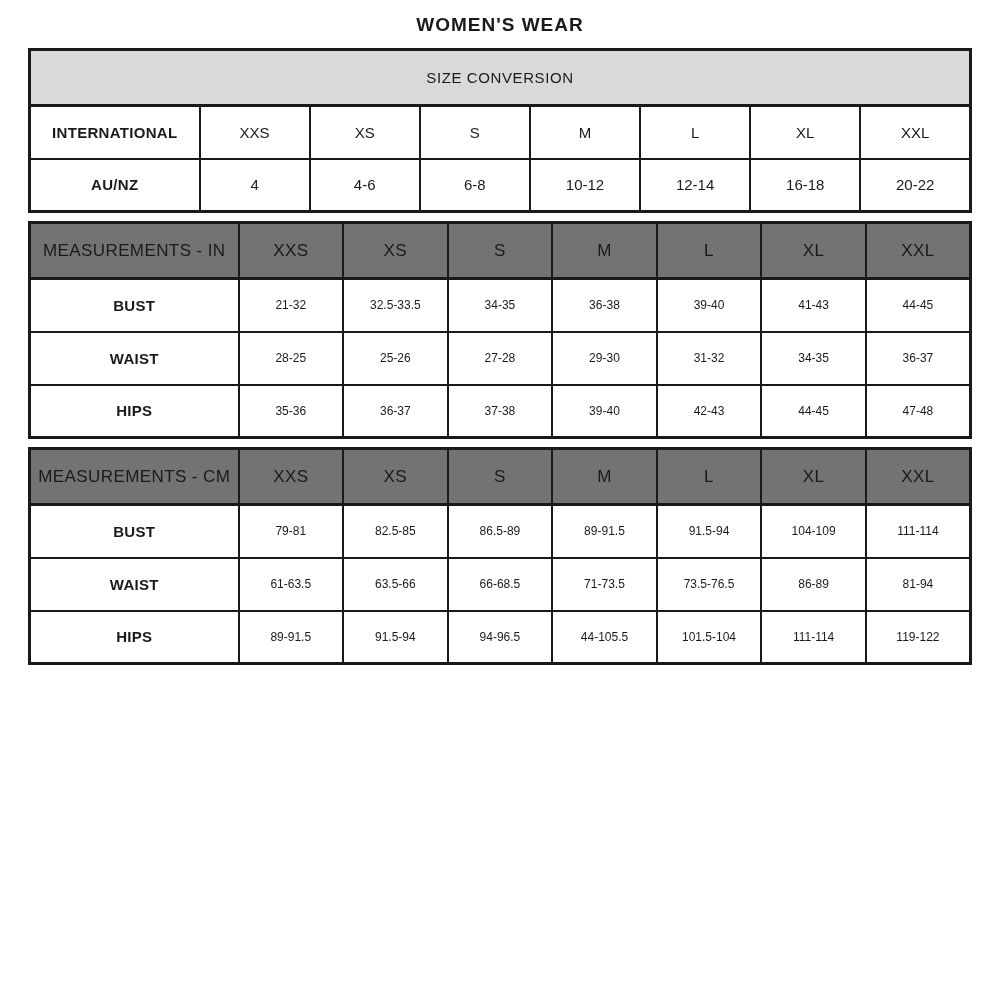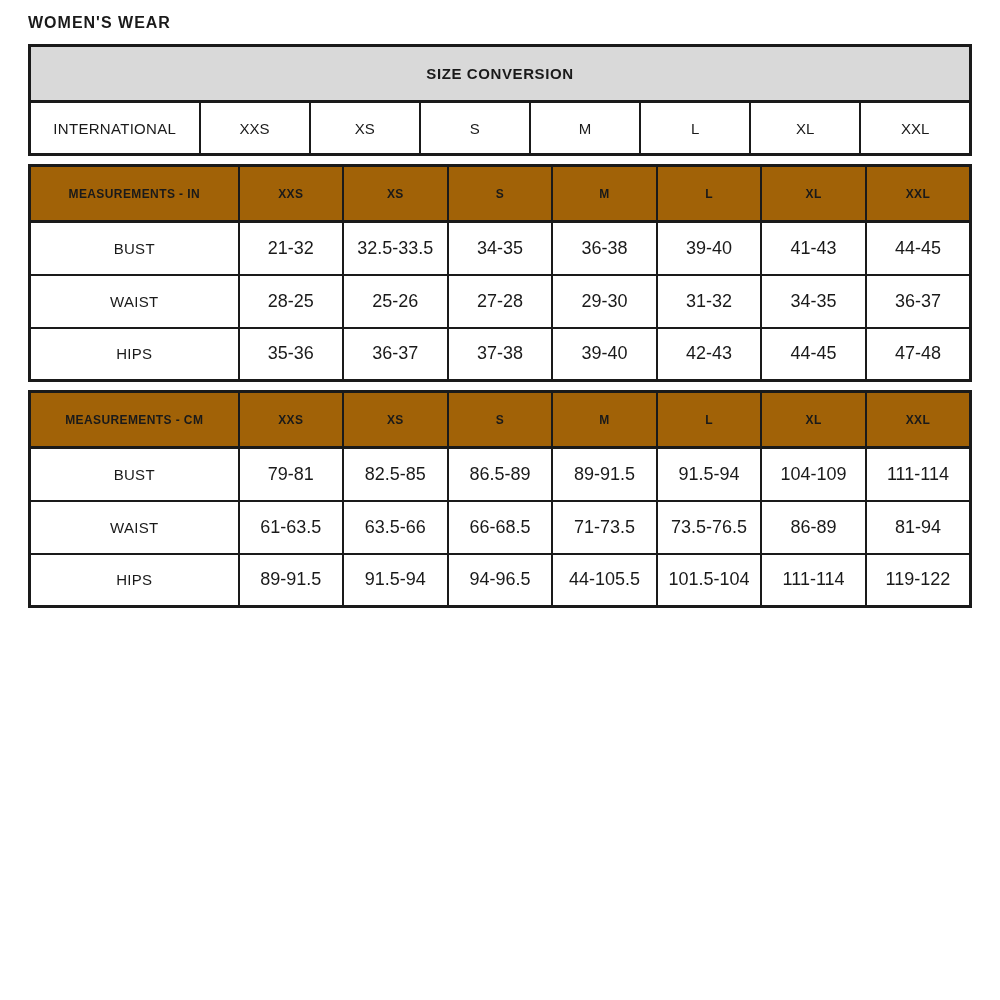--- a/index.html
+++ b/index.html
@@ -11,22 +11,22 @@
     font-family: "Liberation Sans", sans-serif;
     color: #1a1a1a;
   }
   .page {
     box-sizing: border-box;
     width: 1000px;
     height: 1000px;
     padding: 14px 28px 0 28px;
   }
   .page-title {
-    text-align: left;
-    font-size: 16px;
+    text-align: center;
+    font-size: 19px;
     font-weight: bold;
     letter-spacing: 1px;
     margin: 0 0 12px 0;
     color: #1a1a1a;
   }
   table {
     border-collapse: collapse;
     table-layout: fixed;
     width: 944px;
     margin-bottom: 8px;
@@ -39,48 +39,48 @@
   }
   th, td {
     text-align: center;
     vertical-align: middle;
     padding: 0 4px;
     overflow: hidden;
   }
   
   .banner-cell {
     background: #d9d9d9;
-    font-weight: bold;
+    font-weight: normal;
     font-size: 15px;
     letter-spacing: 0.6px;
     height: 53px;
     border-bottom-width: 3px;
   }
   
   .grey-head th {
-    background: #a16207;
-    font-weight: bold;
-    font-size: 12px;
+    background: #737373;
+    font-weight: normal;
+    font-size: 17px;
     letter-spacing: 0.4px;
     height: 53px;
     border-bottom-width: 3px;
   }
   tr.data-row {
     height: 53px;
   }
   .row-label {
     font-size: 15px;
-    font-weight: normal;
+    font-weight: bold;
     letter-spacing: 0.3px;
   }
   table.size-table td.value-cell {
     font-size: 15px;
   }
   table.meas-table td.value-cell {
-    font-size: 18px;
+    font-size: 12px;
   }
 </style>
 </head>
 <body>
 
 <div class="page">
 
   <h1 class="page-title">WOMEN'S WEAR</h1>
 
   <table class="size-table">
@@ -102,20 +102,30 @@
     <tbody>
         <tr class="data-row">
           <td class="row-label">INTERNATIONAL</td>
           <td class="value-cell">XXS</td>
           <td class="value-cell">XS</td>
           <td class="value-cell">S</td>
           <td class="value-cell">M</td>
           <td class="value-cell">L</td>
           <td class="value-cell">XL</td>
           <td class="value-cell">XXL</td>
+        </tr>
+        <tr class="data-row">
+          <td class="row-label">AU/NZ</td>
+          <td class="value-cell">4</td>
+          <td class="value-cell">4-6</td>
+          <td class="value-cell">6-8</td>
+          <td class="value-cell">10-12</td>
+          <td class="value-cell">12-14</td>
+          <td class="value-cell">16-18</td>
+          <td class="value-cell">20-22</td>
         </tr>
       </tbody>
   </table>
 
   <table class="meas-table">
     <colgroup>
       <col style="width:209px">
       <col>
         <col>
         <col>

